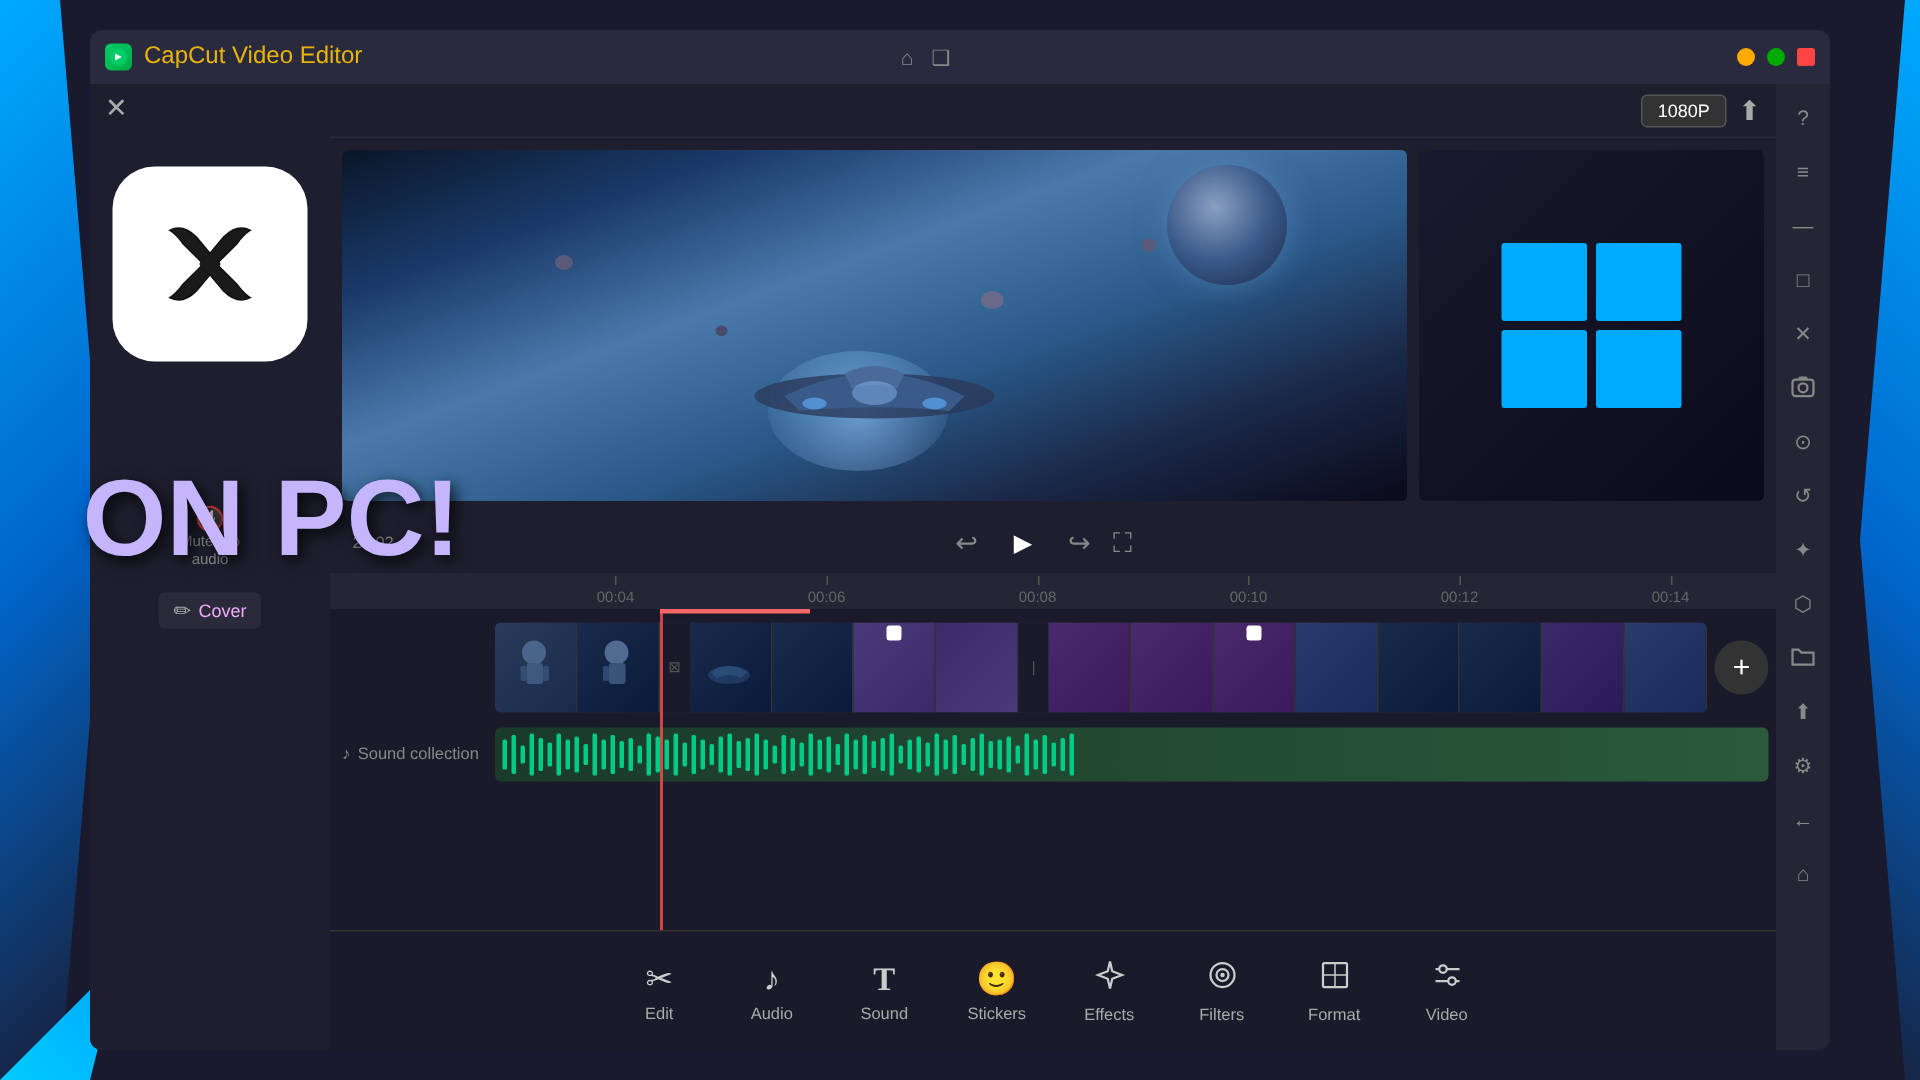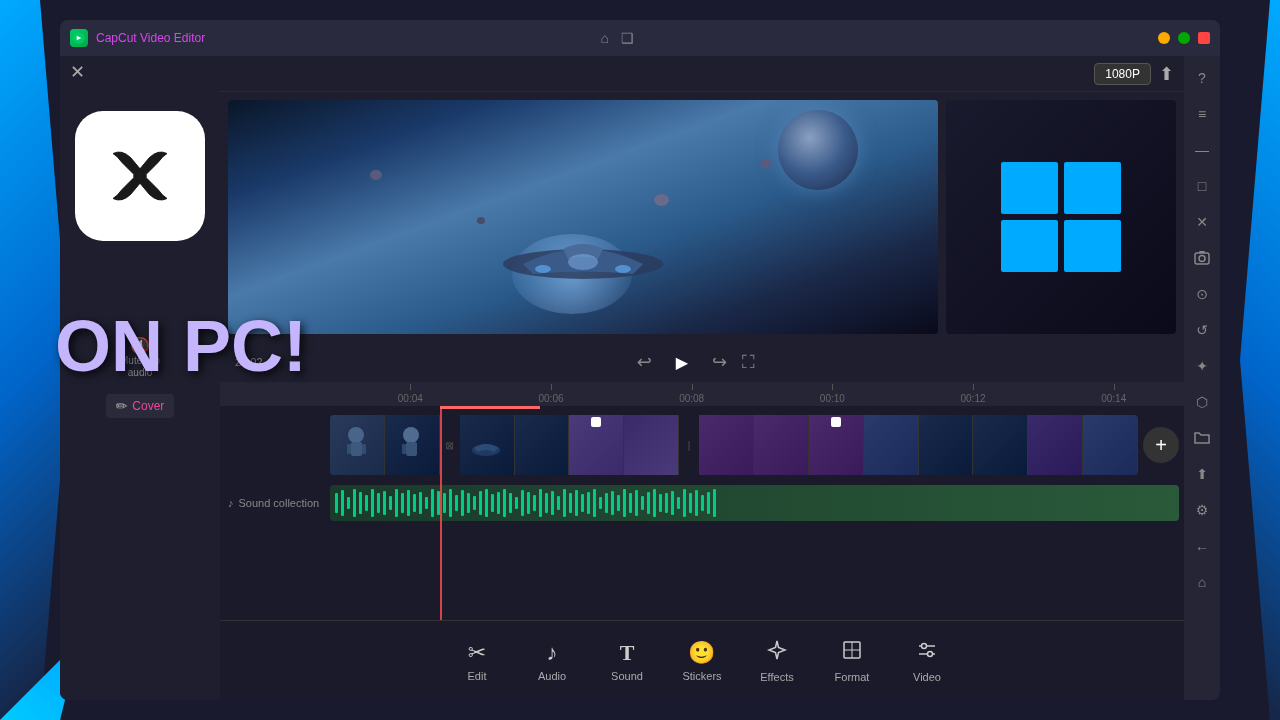--- a/index.html
+++ b/index.html
@@ -75,22 +75,22 @@
       border-radius: 4px;
       margin-right: 8px;
       display: flex;
       align-items: center;
       justify-content: center;
       font-size: 10px;
       color: white;
       font-weight: bold;
     }
     .title-bar-text {
-      color: #d946ef;
-      font-size: 12px;
+      color: #eab308;
+      font-size: 16px;
       flex: 1;
     }
     .title-bar-nav {
       display: flex;
       gap: 12px;
       margin-right: 20px;
     }
     .title-bar-nav-btn {
       color: #888;
       font-size: 14px;
@@ -531,21 +531,21 @@
     .cover-control {
       display: flex;
       align-items: center;
       gap: 5px;
       background: #2a2a3a;
       border-radius: 4px;
       padding: 4px 10px;
       cursor: pointer;
     }
     .cover-icon { color: #aaa; font-size: 14px; }
-    .cover-label { color: #ec4899; font-size: 12px; }
+    .cover-label { color: #f0abfc; font-size: 12px; }
 
     
     .spaceship-svg {
       position: absolute;
       bottom: 40px;
       left: 50%;
       transform: translateX(-50%);
     }
 
     
@@ -849,20 +849,30 @@
           <span class="toolbar-icon">
             <svg width="22" height="22" viewBox="0 0 22 22" fill="none">
               <path d="M11 2 L12.5 8.5 L19 11 L12.5 13.5 L11 20 L9.5 13.5 L3 11 L9.5 8.5Z" stroke="#ccc" stroke-width="1.5" fill="none"></path>
             </svg>
           </span>
           <span class="toolbar-label">Effects</span>
         </div>
         <div class="toolbar-item">
           <span class="toolbar-icon">
             <svg width="22" height="22" viewBox="0 0 22 22" fill="none">
+              <circle cx="11" cy="11" r="8" stroke="#ccc" stroke-width="1.5" fill="none"></circle>
+              <circle cx="11" cy="11" r="4" stroke="#ccc" stroke-width="1.5" fill="none"></circle>
+              <circle cx="11" cy="11" r="1.5" fill="#ccc"></circle>
+            </svg>
+          </span>
+          <span class="toolbar-label">Filters</span>
+        </div>
+        <div class="toolbar-item">
+          <span class="toolbar-icon">
+            <svg width="22" height="22" viewBox="0 0 22 22" fill="none">
               <rect x="3" y="3" width="16" height="16" stroke="#ccc" stroke-width="1.5" fill="none" rx="1"></rect>
               <line x1="3" y1="11" x2="19" y2="11" stroke="#ccc" stroke-width="1"></line>
               <line x1="11" y1="3" x2="11" y2="19" stroke="#ccc" stroke-width="1"></line>
             </svg>
           </span>
           <span class="toolbar-label">Format</span>
         </div>
         <div class="toolbar-item">
           <span class="toolbar-icon">
             <svg width="22" height="22" viewBox="0 0 22 22" fill="none">

